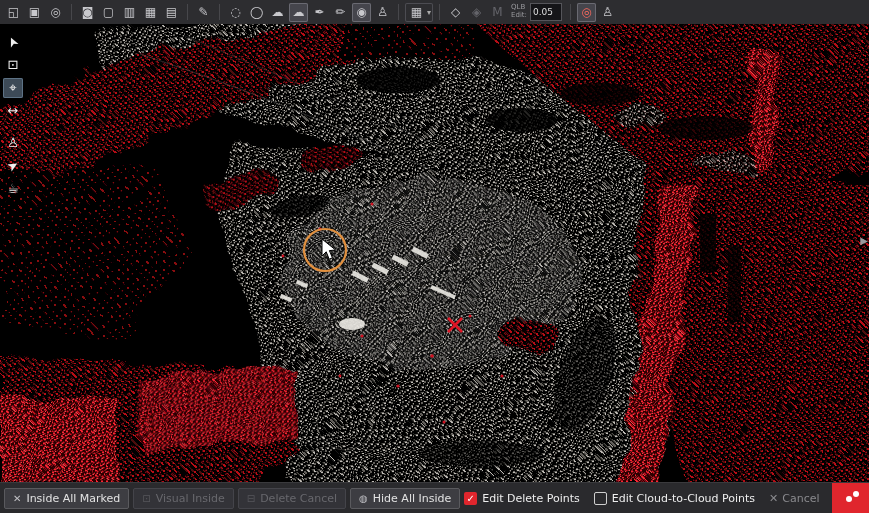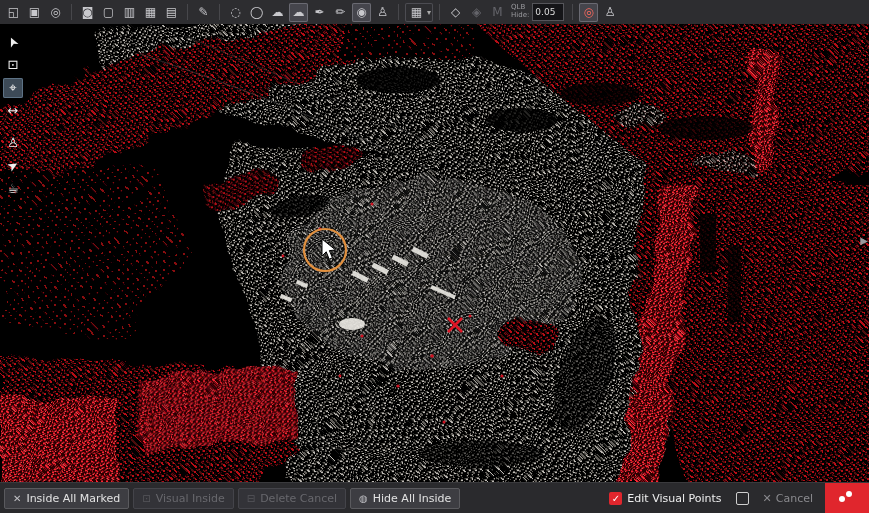--- a/index.html
+++ b/index.html
@@ -106,21 +106,21 @@
       <span class="ticon">▦</span>
       <span class="caret">▾</span>
     </div>
     <span class="sep"></span>
     <span class="ticon">◇</span>
     <span class="ticon disabled">◈</span>
     <span class="ticon disabled">M</span>
     <div class="qlb">
       <div class="qlbl">
         <span>QLB</span>
-        <span>Hide:</span>
+        <span>Edit:</span>
       </div>
       <input class="qinp" value="0.05" style="">
     </div>
     <span class="sep"></span>
     <span class="ticon pressed accent">◎</span>
     <span class="ticon">♙</span>
   </div>
 
   <div class="viewport">
     <svg viewBox="0 0 869 458" preserveAspectRatio="none">
@@ -260,24 +260,25 @@
     </div>
     <div class="bbtn">
       <span class="bico">◍</span>
       <span>Hide All Inside</span>
     </div>
 
     <div class="spacer"></div>
 
     <div class="chk">
       <span class="chkbox on">✓</span>
-      <span class="chklbl">Edit Visual Points</span>
+      <span class="chklbl">Edit Delete Points</span>
     </div>
     <div class="chk">
       <span class="chkbox off"></span>
+      <span class="chklbl">Edit Cloud-to-Cloud Points</span>
     </div>
 
     <div class="cancel">
       <span>✕</span>
       <span>Cancel</span>
     </div>
 
     <button class="optbtn">
       <span class="bundle-icon">
           <i></i>

